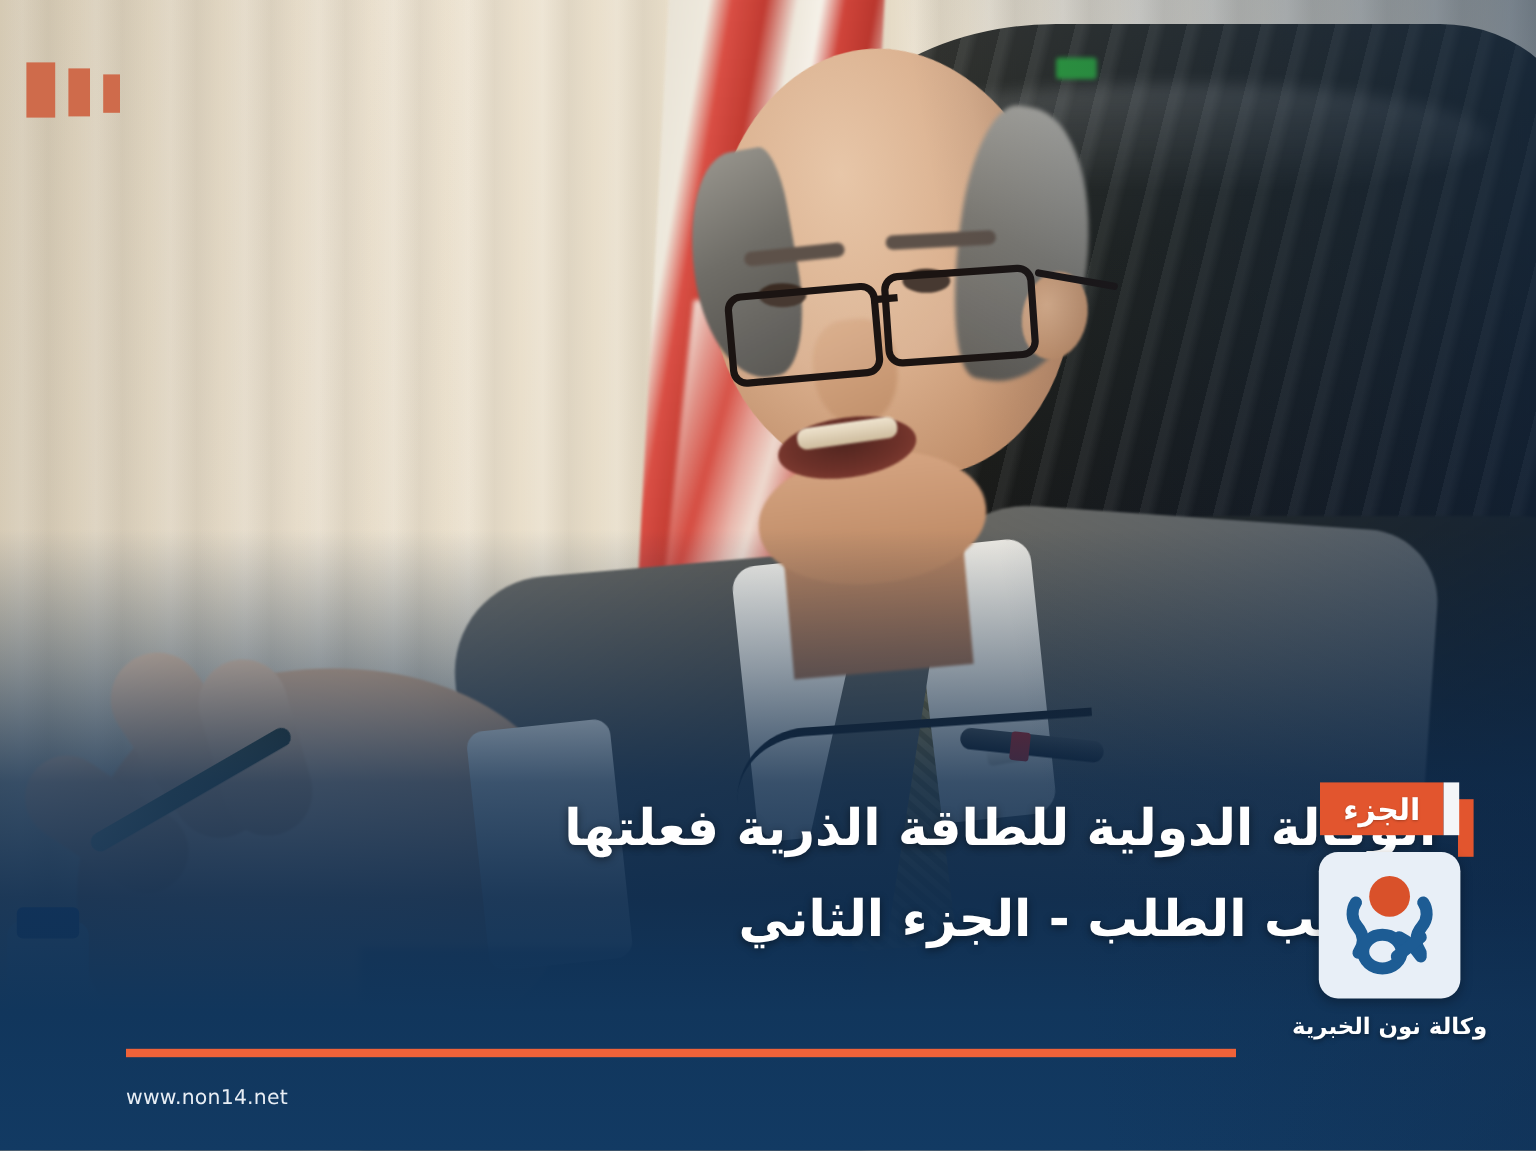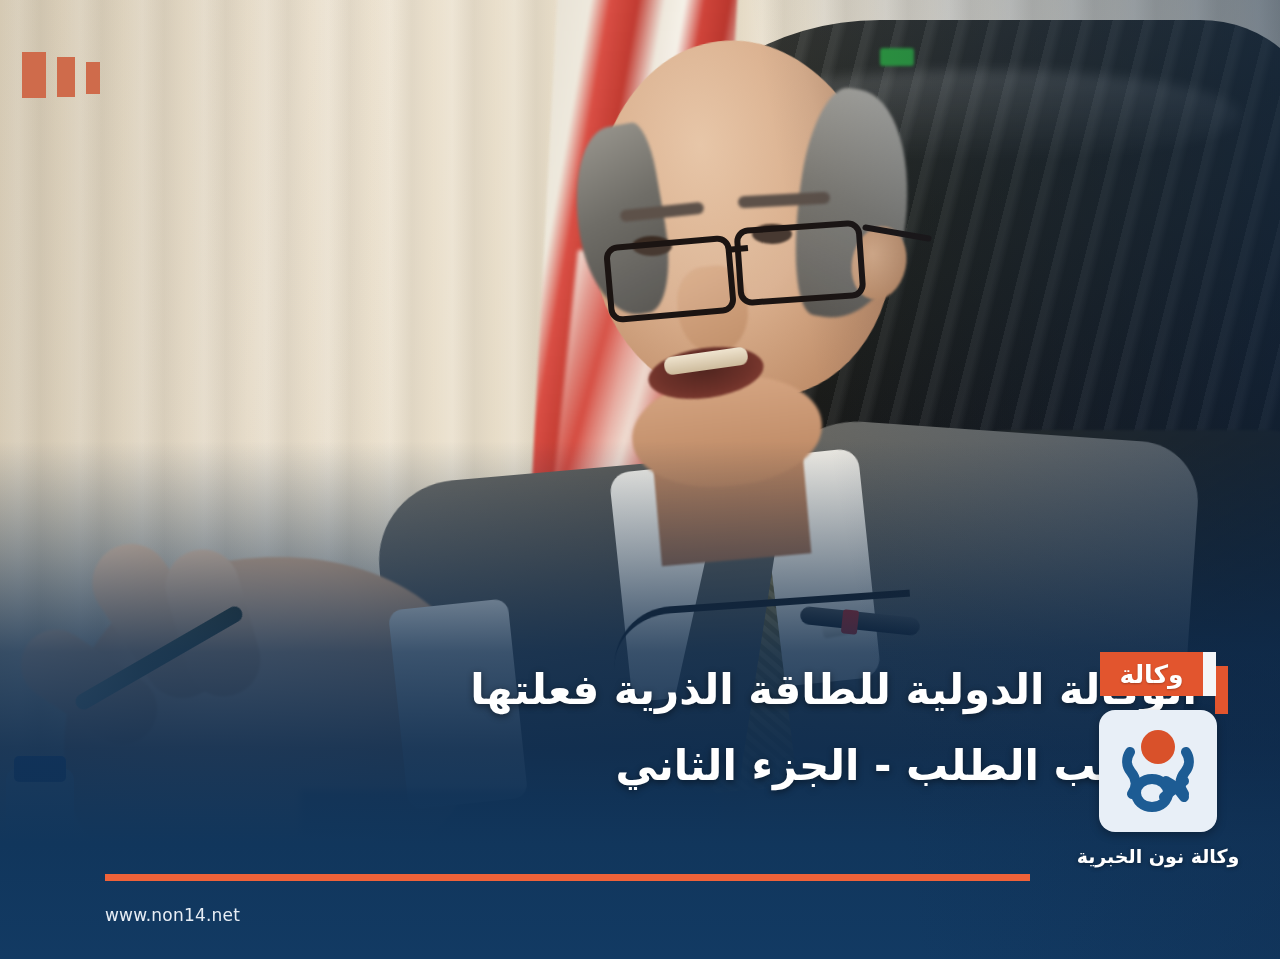--- a/index.html
+++ b/index.html
@@ -414,21 +414,21 @@
     <div class="hl-row">
       <span class="hl-bar"></span>
       <span class="hl-line">الوكالة الدولية للطاقة الذرية فعلتها</span>
     </div>
     <div class="hl-line2">وحسب الطلب - الجزء الثاني</div>
   </div>
 
   <div class="brand">
 
     <div class="badge-wrap">
-      <span class="badge">وكالة</span>
+      <span class="badge">الجزء</span>
       <span class="badge-tail"></span>
     </div>
 
     <div class="logo">
       <svg width="92" height="96" viewBox="0 0 92 96" aria-hidden="true">
         <circle cx="46" cy="24" r="17" fill="#D9512A"></circle>
         <path d="M18 29 C14 35 14 43 19 49 C25 56 25 64 20 71" stroke="#1D5C94" stroke-width="10" fill="none" stroke-linecap="round" stroke-linejoin="round"></path>
         <path d="M74 29 C78 35 78 43 73 49 C67 56 67 64 72 71" stroke="#1D5C94" stroke-width="10" fill="none" stroke-linecap="round" stroke-linejoin="round"></path>
         <ellipse cx="40" cy="70" rx="16" ry="14" stroke="#1D5C94" stroke-width="10" fill="none"></ellipse>
         <path d="M54 58 C62 62 68 68 72 74" stroke="#1D5C94" stroke-width="10" fill="none" stroke-linecap="round"></path>

